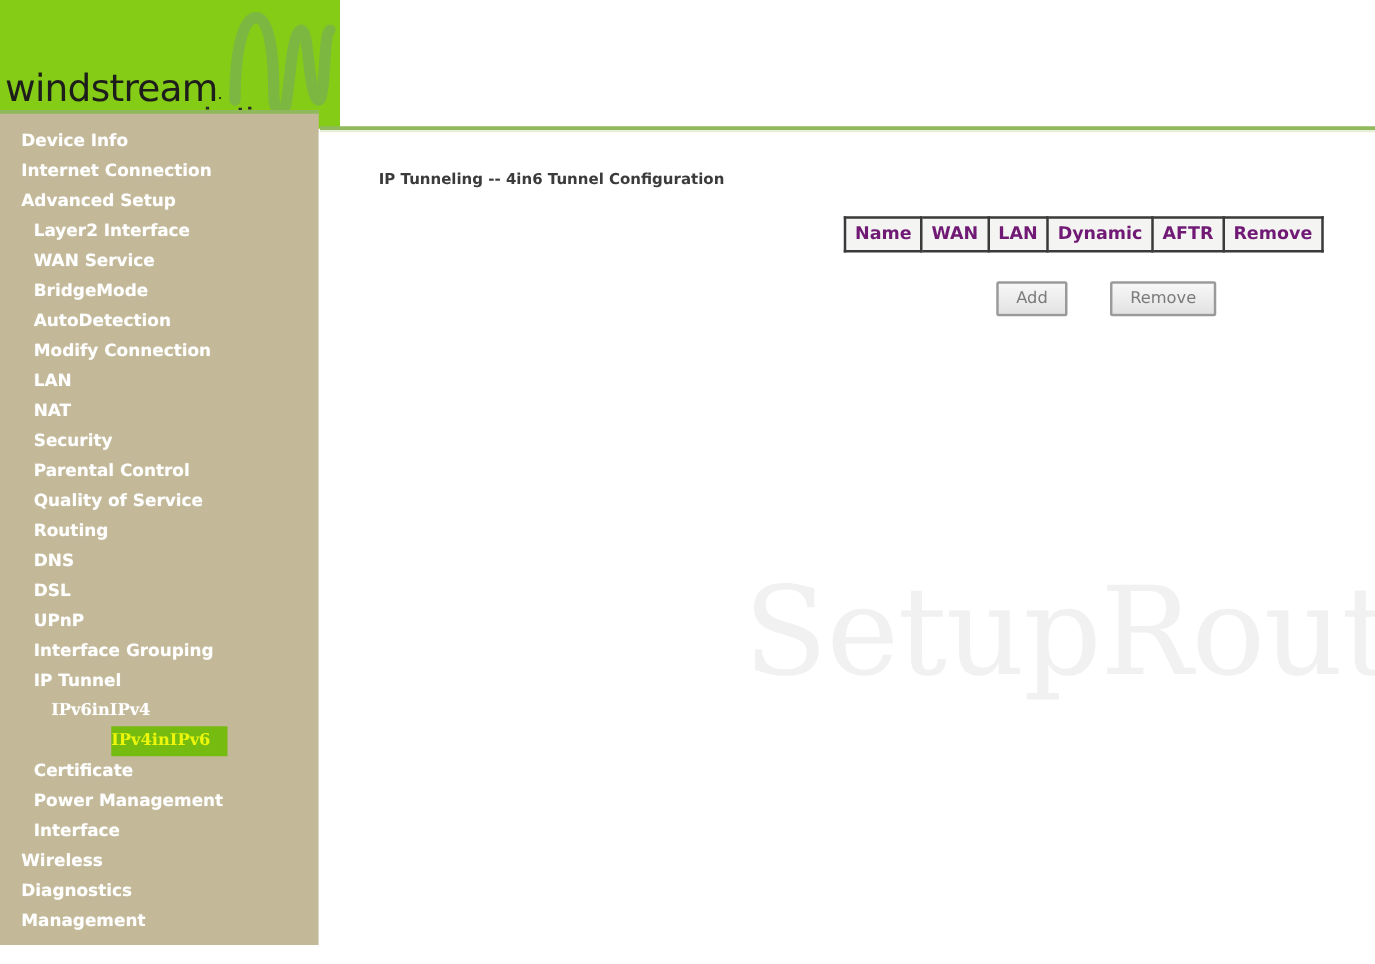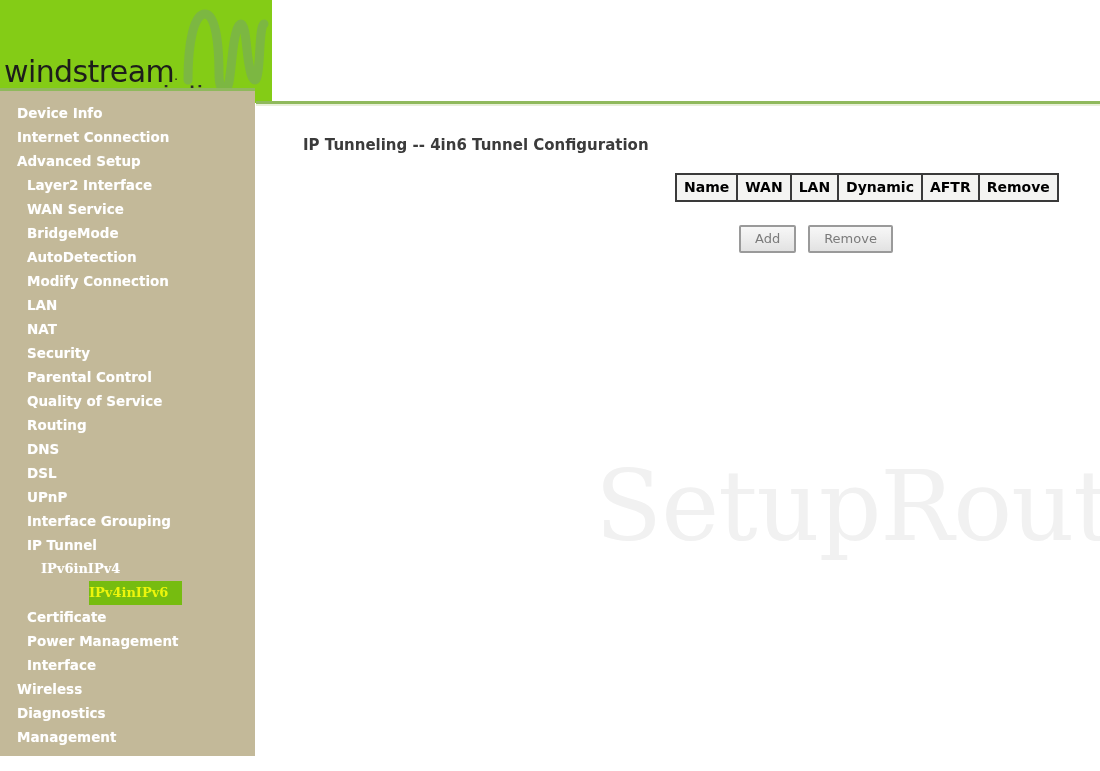--- a/index.html
+++ b/index.html
@@ -129,21 +129,21 @@
     top: 106px;
     width: 845px;
     height: 665px;
     background: #ffffff;
   }
   #page-title {
     position: absolute;
     left: 48px;
     top: 30px;
     font-family: "DejaVu Sans", sans-serif;
-    font-size: 15px;
+    font-size: 12px;
     font-weight: 700;
     color: #3b3b3b;
     white-space: nowrap;
     text-align: center;
   }
 
   
   #tunnel-table-wrap {
     position: absolute;
     left: 420px;
@@ -152,33 +152,33 @@
   table.tunnel-table {
     border-collapse: collapse;
     border: 2px solid #3a3a3a;
   }
   table.tunnel-table th {
     border: 2px solid #3a3a3a;
     background: #f4f4f2;
     font-family: "DejaVu Sans", sans-serif;
     font-size: 14px;
     font-weight: 700;
-    color: #000000;
+    color: #701a75;
     padding: 4px 7px 5px 7px;
     text-align: center;
     white-space: nowrap;
   }
 
   
   #button-row {
     position: absolute;
-    left: 484px;
+    left: 542px;
     top: 119px;
     display: flex;
-    gap: 12px;
+    gap: 34px;
     justify-content: space-between;
   }
   .ui-button {
     font-family: "DejaVu Sans", sans-serif;
     font-size: 13px;
     color: #7b7b7b;
     background: linear-gradient(to bottom, #f7f7f7 0%, #ececec 55%, #e2e2e2 100%);
     border: 2px solid #9a9a9a;
     border-radius: 2px;
     padding: 4px 14px 5px 14px;

